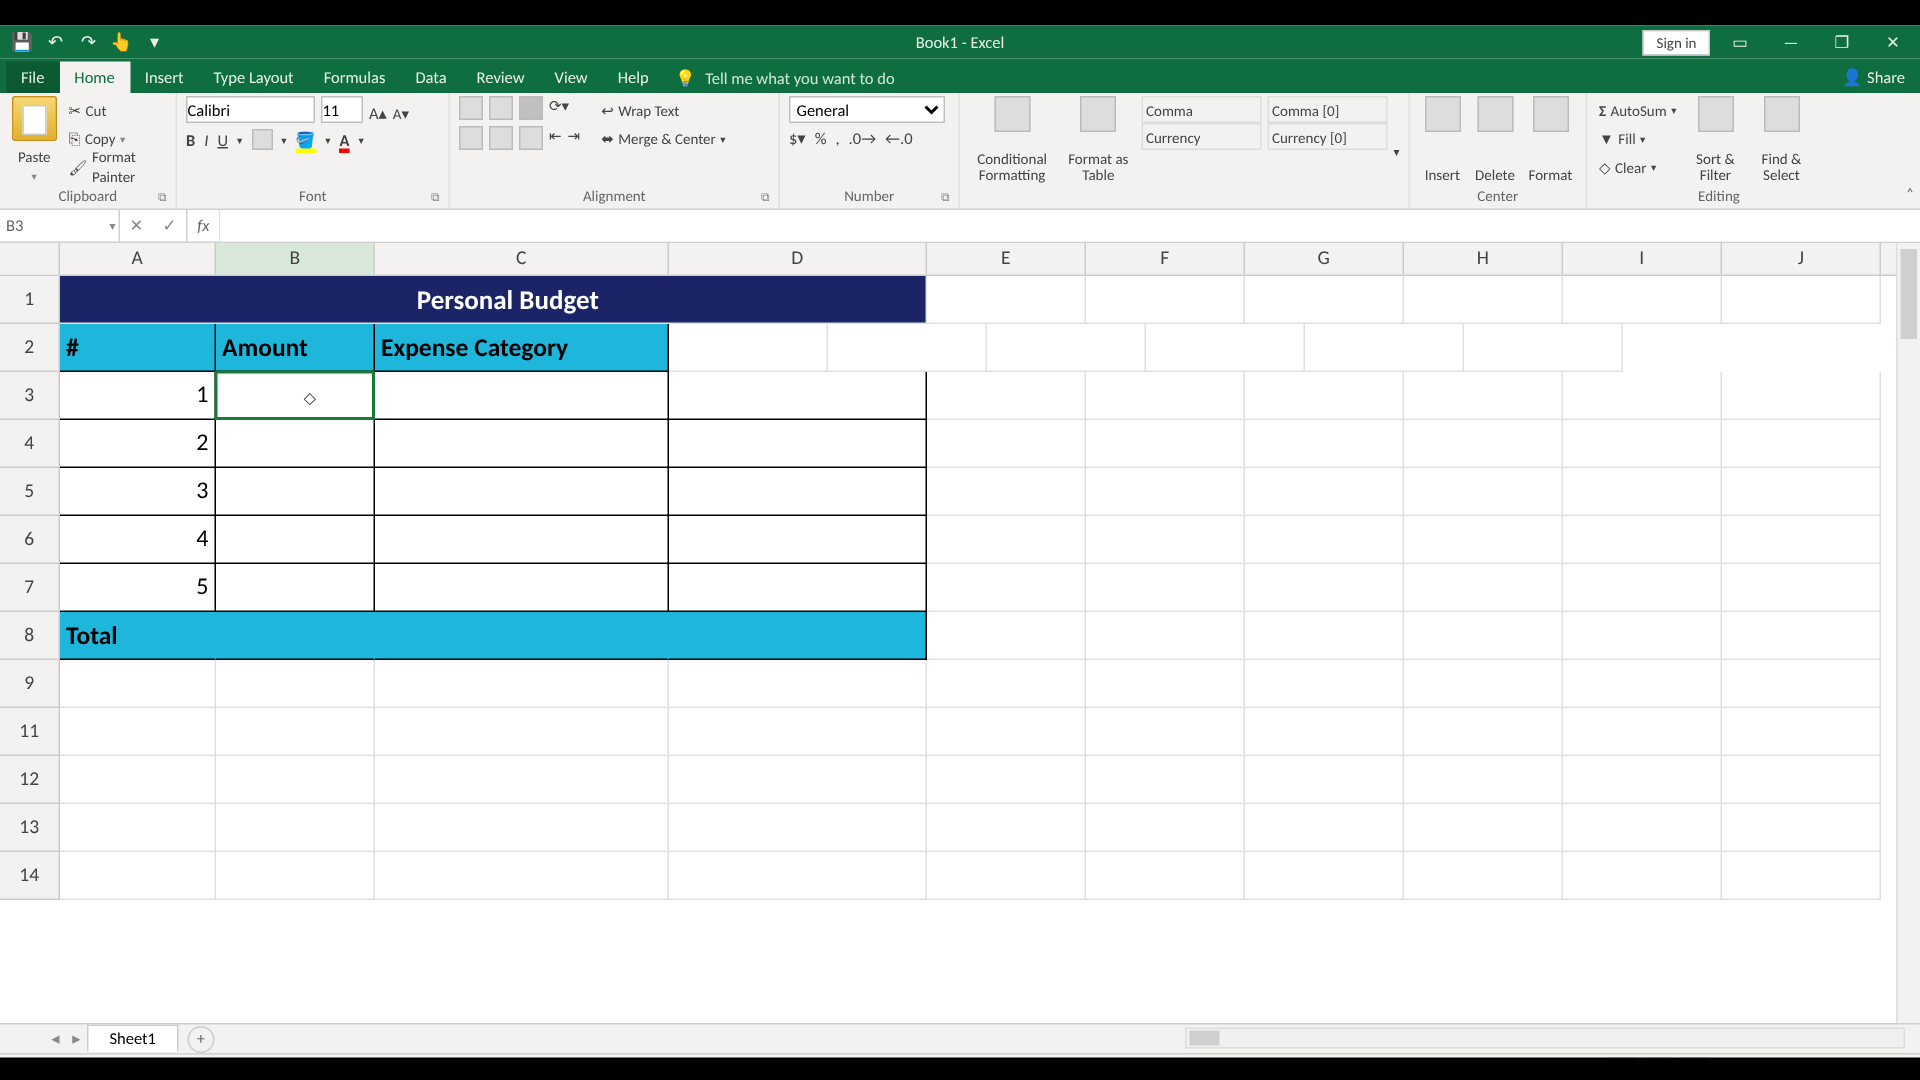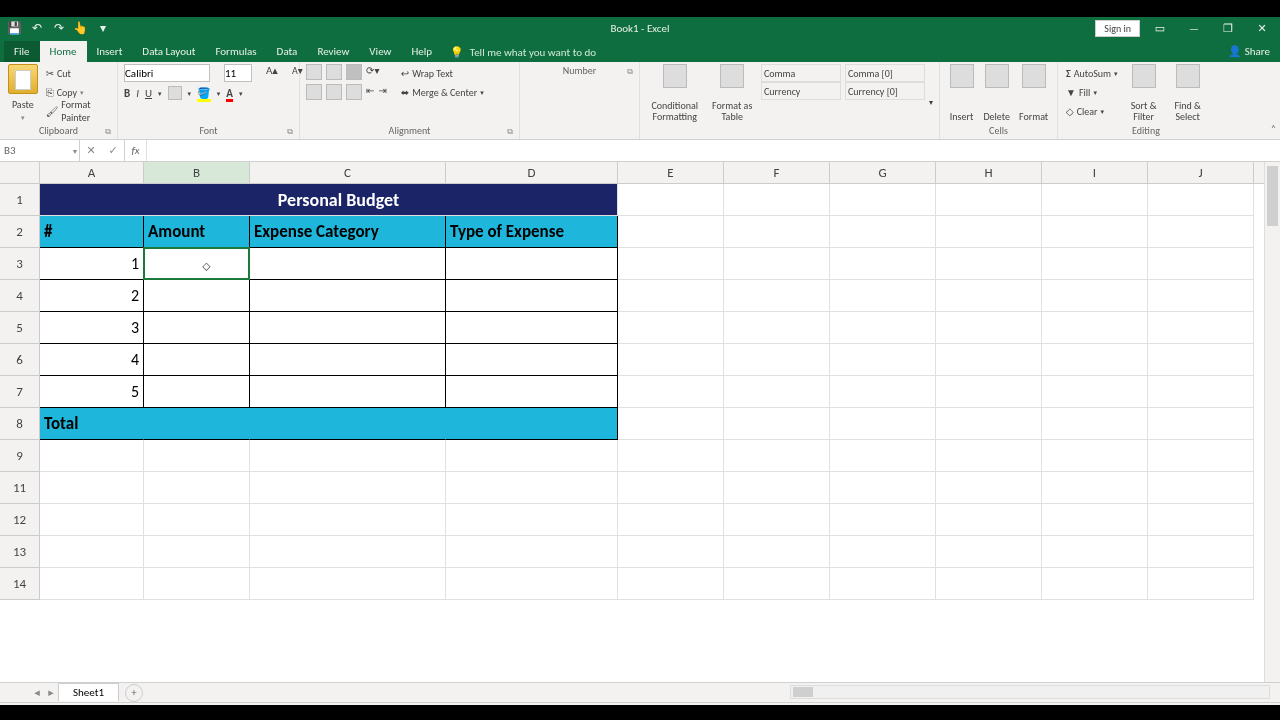--- a/index.html
+++ b/index.html
@@ -111,21 +111,21 @@
       <span class="win-btn">—</span>
       <span class="win-btn">❐</span>
       <span class="win-btn">✕</span>
     </div>
   </div>
 
   <div class="ribbon-tabs">
     <div class="tab file">File</div>
     <div class="tab active">Home</div>
     <div class="tab">Insert</div>
-    <div class="tab">Data Layout</div>
+    <div class="tab">Type Layout</div>
     <div class="tab">Formulas</div>
     <div class="tab">Data</div>
     <div class="tab">Review</div>
     <div class="tab">View</div>
     <div class="tab">Help</div>
     <div class="tell">
       <span>💡</span>
       <span>Tell me what you want to do</span>
     </div>
     <div class="share">
@@ -157,21 +157,21 @@
               <span>🖌</span>
               <span>Format Painter</span>
             </div>
         </div>
       </div>
       <div class="label"><span>Clipboard</span><span class="launcher">⧉</span></div>
     </div>
 
     <div class="group" style="width:182px">
       <div class="body" style="flex-direction:column;gap:4px">
-        <div style="display:flex;gap:14px;align-items:flex-start">
+        <div style="display:flex;gap:4px;align-items:flex-end">
           <input type="text" style="width: 86px;" value="Calibri">
           <input type="text" style="width: 28px;" value="11">
           <span style="font-size:11px">A▴</span>
           <span style="font-size:10px">A▾</span>
         </div>
         <div style="display:flex;gap:6px;align-items:center">
           <b>B</b>
           <i>I</i>
           <u>U</u>
             <span style="font-size:7px">▾</span>
@@ -212,20 +212,30 @@
               <span>⬌</span>
               <span>Merge &amp; Center</span>
               <span style="font-size:7px">▾</span>
             </div>
         </div>
       </div>
       <div class="label"><span>Alignment</span><span class="launcher">⧉</span></div>
     </div>
 
     <div class="group" style="width:120px">
+      <div class="body" style="flex-direction:column;gap:4px">
+        <select style="width:104px"><option>General</option></select>
+        <div style="display:flex;gap:6px">
+          <span>$▾</span>
+          <span>%</span>
+          <span>,</span>
+          <span>.0→</span>
+          <span>←.0</span>
+        </div>
+      </div>
       <div class="label"><span>Number</span><span class="launcher">⧉</span></div>
     </div>
 
     <div class="group" style="width:300px">
       <div class="body">
         <div class="big-btn" style="width:58px">
             <span class="ico ico-lg"></span>
             <span>Conditional Formatting</span>
           </div>
         <div class="big-btn" style="width:50px">
@@ -252,21 +262,21 @@
           </div>
         <div class="big-btn" style="width:34px">
             <span class="ico ico-lg"></span>
             <span>Delete</span>
           </div>
         <div class="big-btn" style="width:38px">
             <span class="ico ico-lg"></span>
             <span>Format</span>
           </div>
       </div>
-      <div class="label"><span>Cells</span></div>
+      <div class="label"><span>Center</span></div>
     </div>
 
     <div class="group" style="width:176px;border-right:none">
       <div class="body">
         <div class="btn-col">
           <div class="row">
               <b>Σ</b>
               <span>AutoSum</span>
               <span style="font-size:7px">▾</span>
             </div>
@@ -331,21 +341,20 @@
           <div class="cell" style="width: 106px;"></div>
           <div class="cell" style="width: 106px;"></div>
           <div class="cell" style="width: 106px;"></div>
           <div class="cell" style="width: 106px;"></div>
         </div>
         <div class="row">
           <div class="row-h">2</div>
           <div class="cell hdr-cell" style="width: 104px;">#</div>
           <div class="cell hdr-cell" style="width: 106px;">Amount</div>
           <div class="cell hdr-cell" style="width: 196px;">Expense Category</div>
-          <div class="cell hdr-cell" style="width: 172px;">Type of Expense</div>
           <div class="cell" style="width: 106px;"></div>
           <div class="cell" style="width: 106px;"></div>
           <div class="cell" style="width: 106px;"></div>
           <div class="cell" style="width: 106px;"></div>
           <div class="cell" style="width: 106px;"></div>
           <div class="cell" style="width: 106px;"></div>
         </div>
         <div class="row">
           <div class="row-h">3</div>
           <div class="cell data-cell num" style="width: 104px;">1</div>

